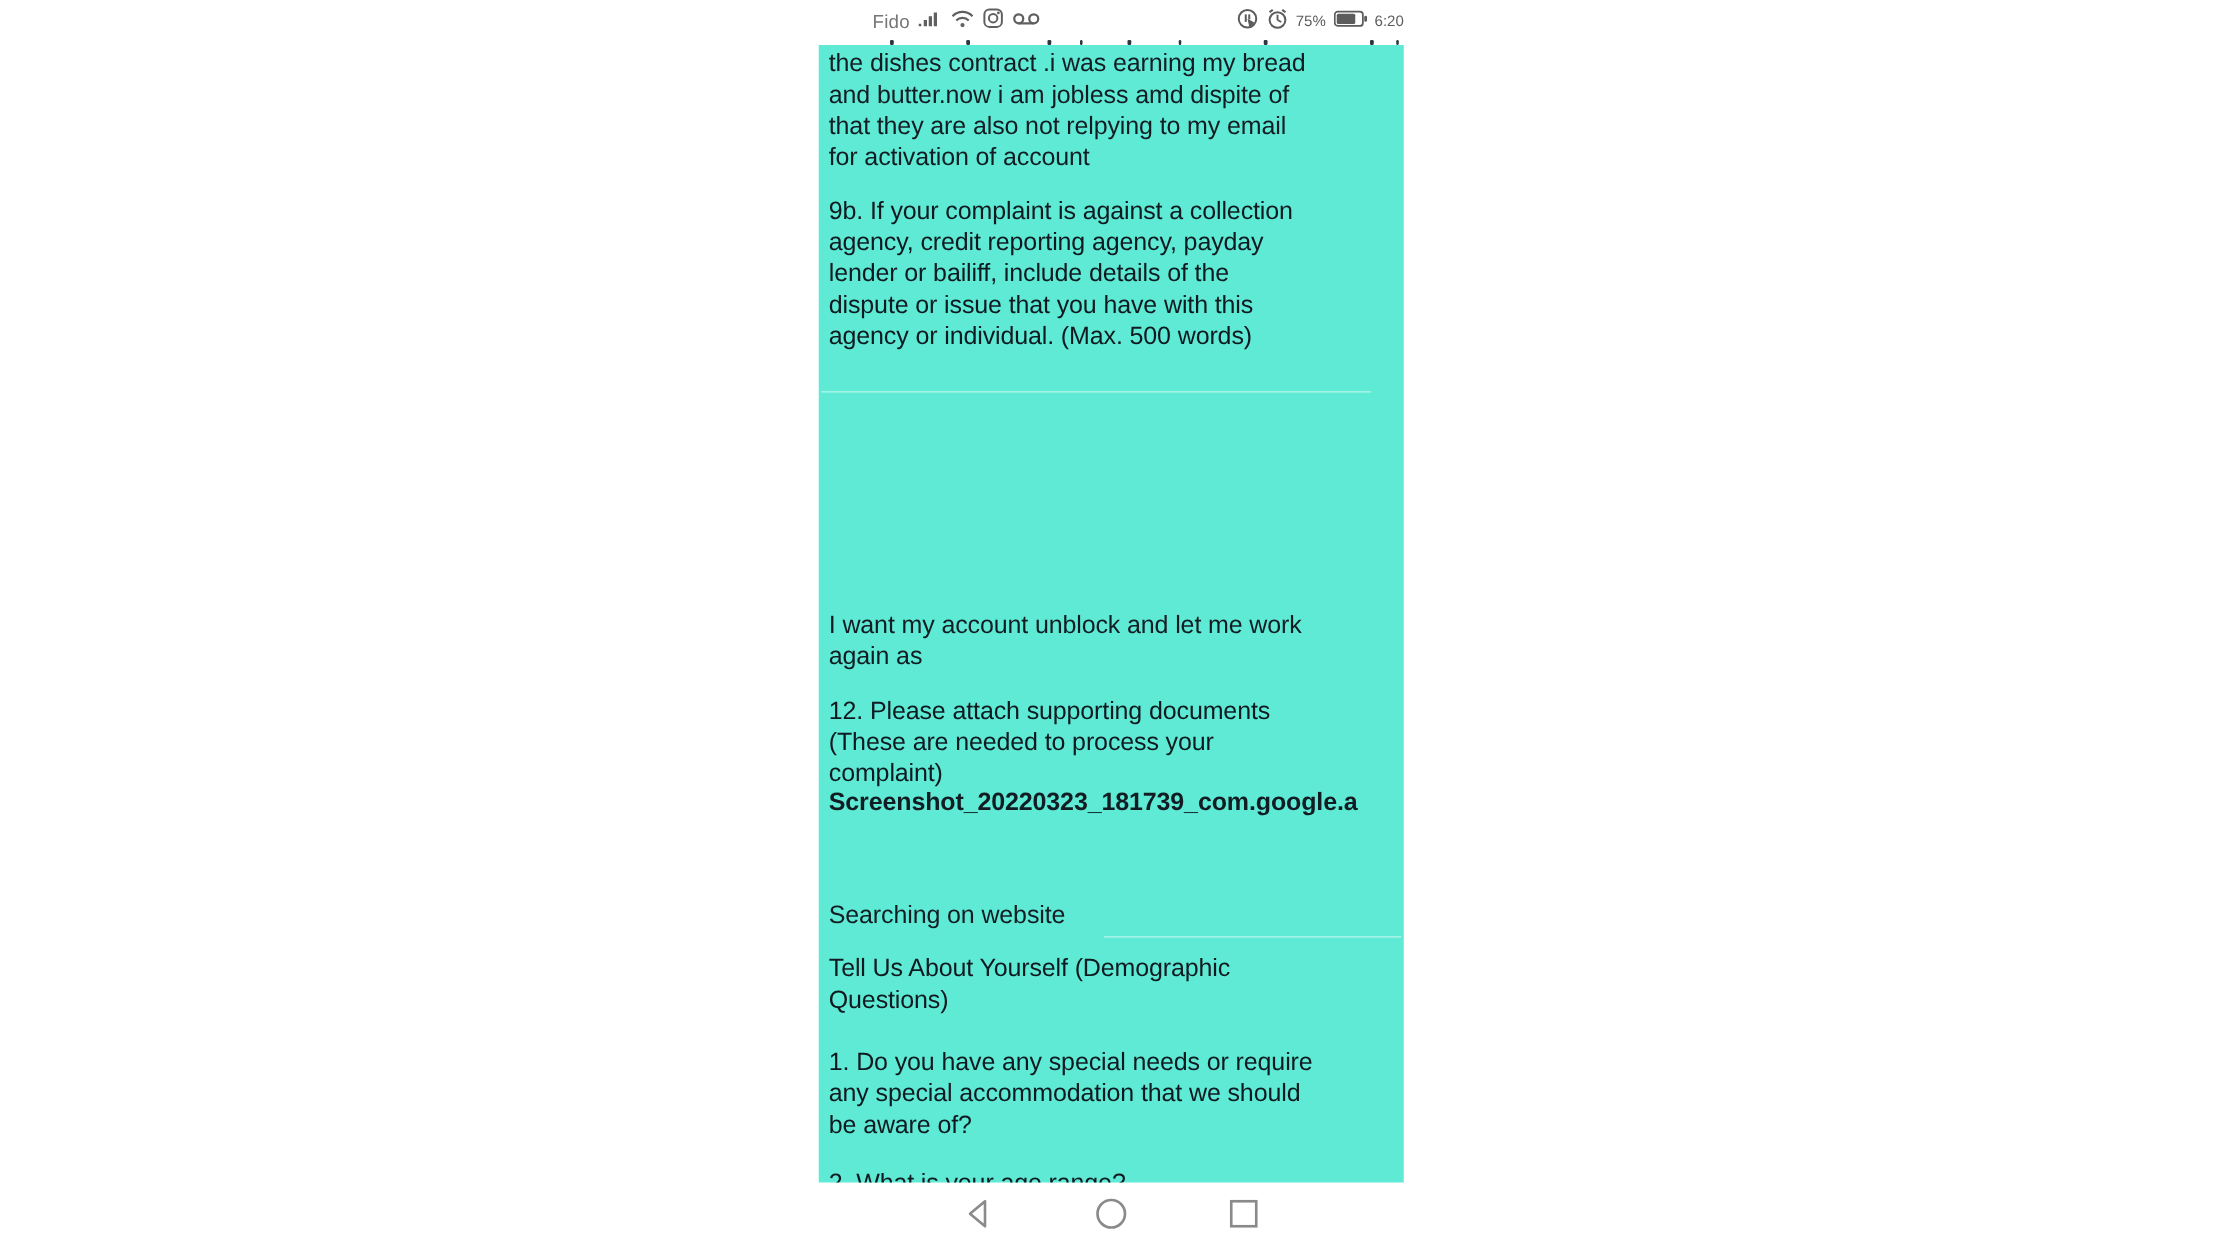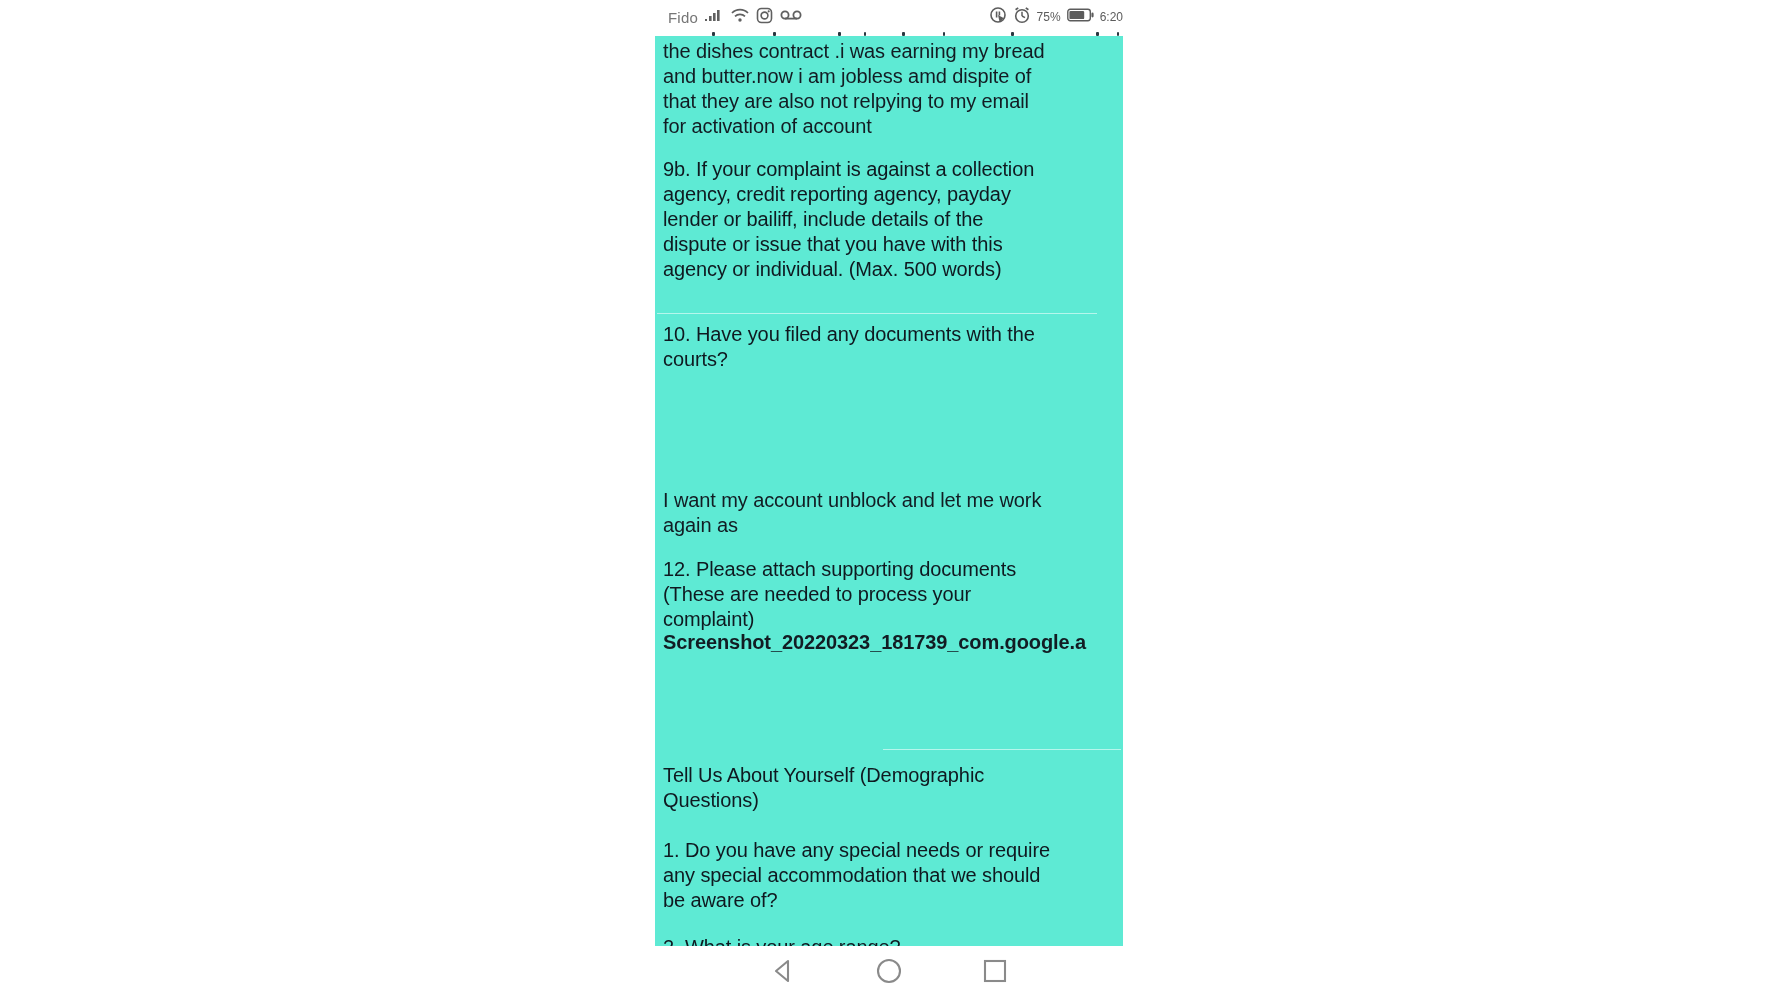--- a/index.html
+++ b/index.html
@@ -8,21 +8,21 @@
     background:#ffffff;
     font-family:"Liberation Sans", sans-serif;
   }
   
   .statusbar{
     position:absolute;top:6px;left:655px;width:468px;height:22px;
     display:flex;justify-content:space-between;align-items:center;
   }
   .sb-left,.sb-right{display:flex;align-items:center;gap:6px;}
   .sb-left{padding-left:13px;}
-  .carrier{font-size:15px;color:#767676;letter-spacing:.2px;}
+  .carrier{font-size:15px;color:#767676;letter-spacing:.2px;margin-left:30px;}
   .sb-text{font-size:12px;color:#5c5c5c;}
   .sb-icon{display:inline-block;vertical-align:middle;}
   
   .screen{
     position:absolute;left:655px;top:36px;width:468px;height:910px;
     background:#5eead4;overflow:hidden;
   }
   .sec{
     position:absolute;left:8px;width:454px;
     font-size:20px;line-height:25px;color:#121c23;
@@ -127,31 +127,30 @@
 for activation of account</div>
 
   <div class="sec bold" style="top:121px">9b. If your complaint is against a collection
 agency, credit reporting agency, payday
 lender or bailiff, include details of the
 dispute or issue that you have with this
 agency or individual. (Max. 500 words)</div>
 
   <div class="divider" style="top:277px;left:2px;width:440px"></div>
 
-  <div class="sec bold" style="top:286px">10. Have you filed any documents with the
-courts?</div>
 
   <div class="sec" style="top:452px">I want my account unblock and let me work
 again as</div>
 
   <div class="sec bold" style="top:521px">12. Please attach supporting documents
 (These are needed to process your
 complaint)</div>
   <div class="sec nowrap" style="top:594px;width:462px">Screenshot_20220323_181739_com.google.a</div>
 
+  <div class="sec" style="top:684px">Searching on website</div>
 
   <div class="divider" style="top:713px;left:228px;width:238px"></div>
 
   <div class="sec bold" style="top:727px">Tell Us About Yourself (Demographic
 Questions)</div>
 
   <div class="sec bold" style="top:802px">1. Do you have any special needs or require
 any special accommodation that we should
 be aware of?</div>
 

